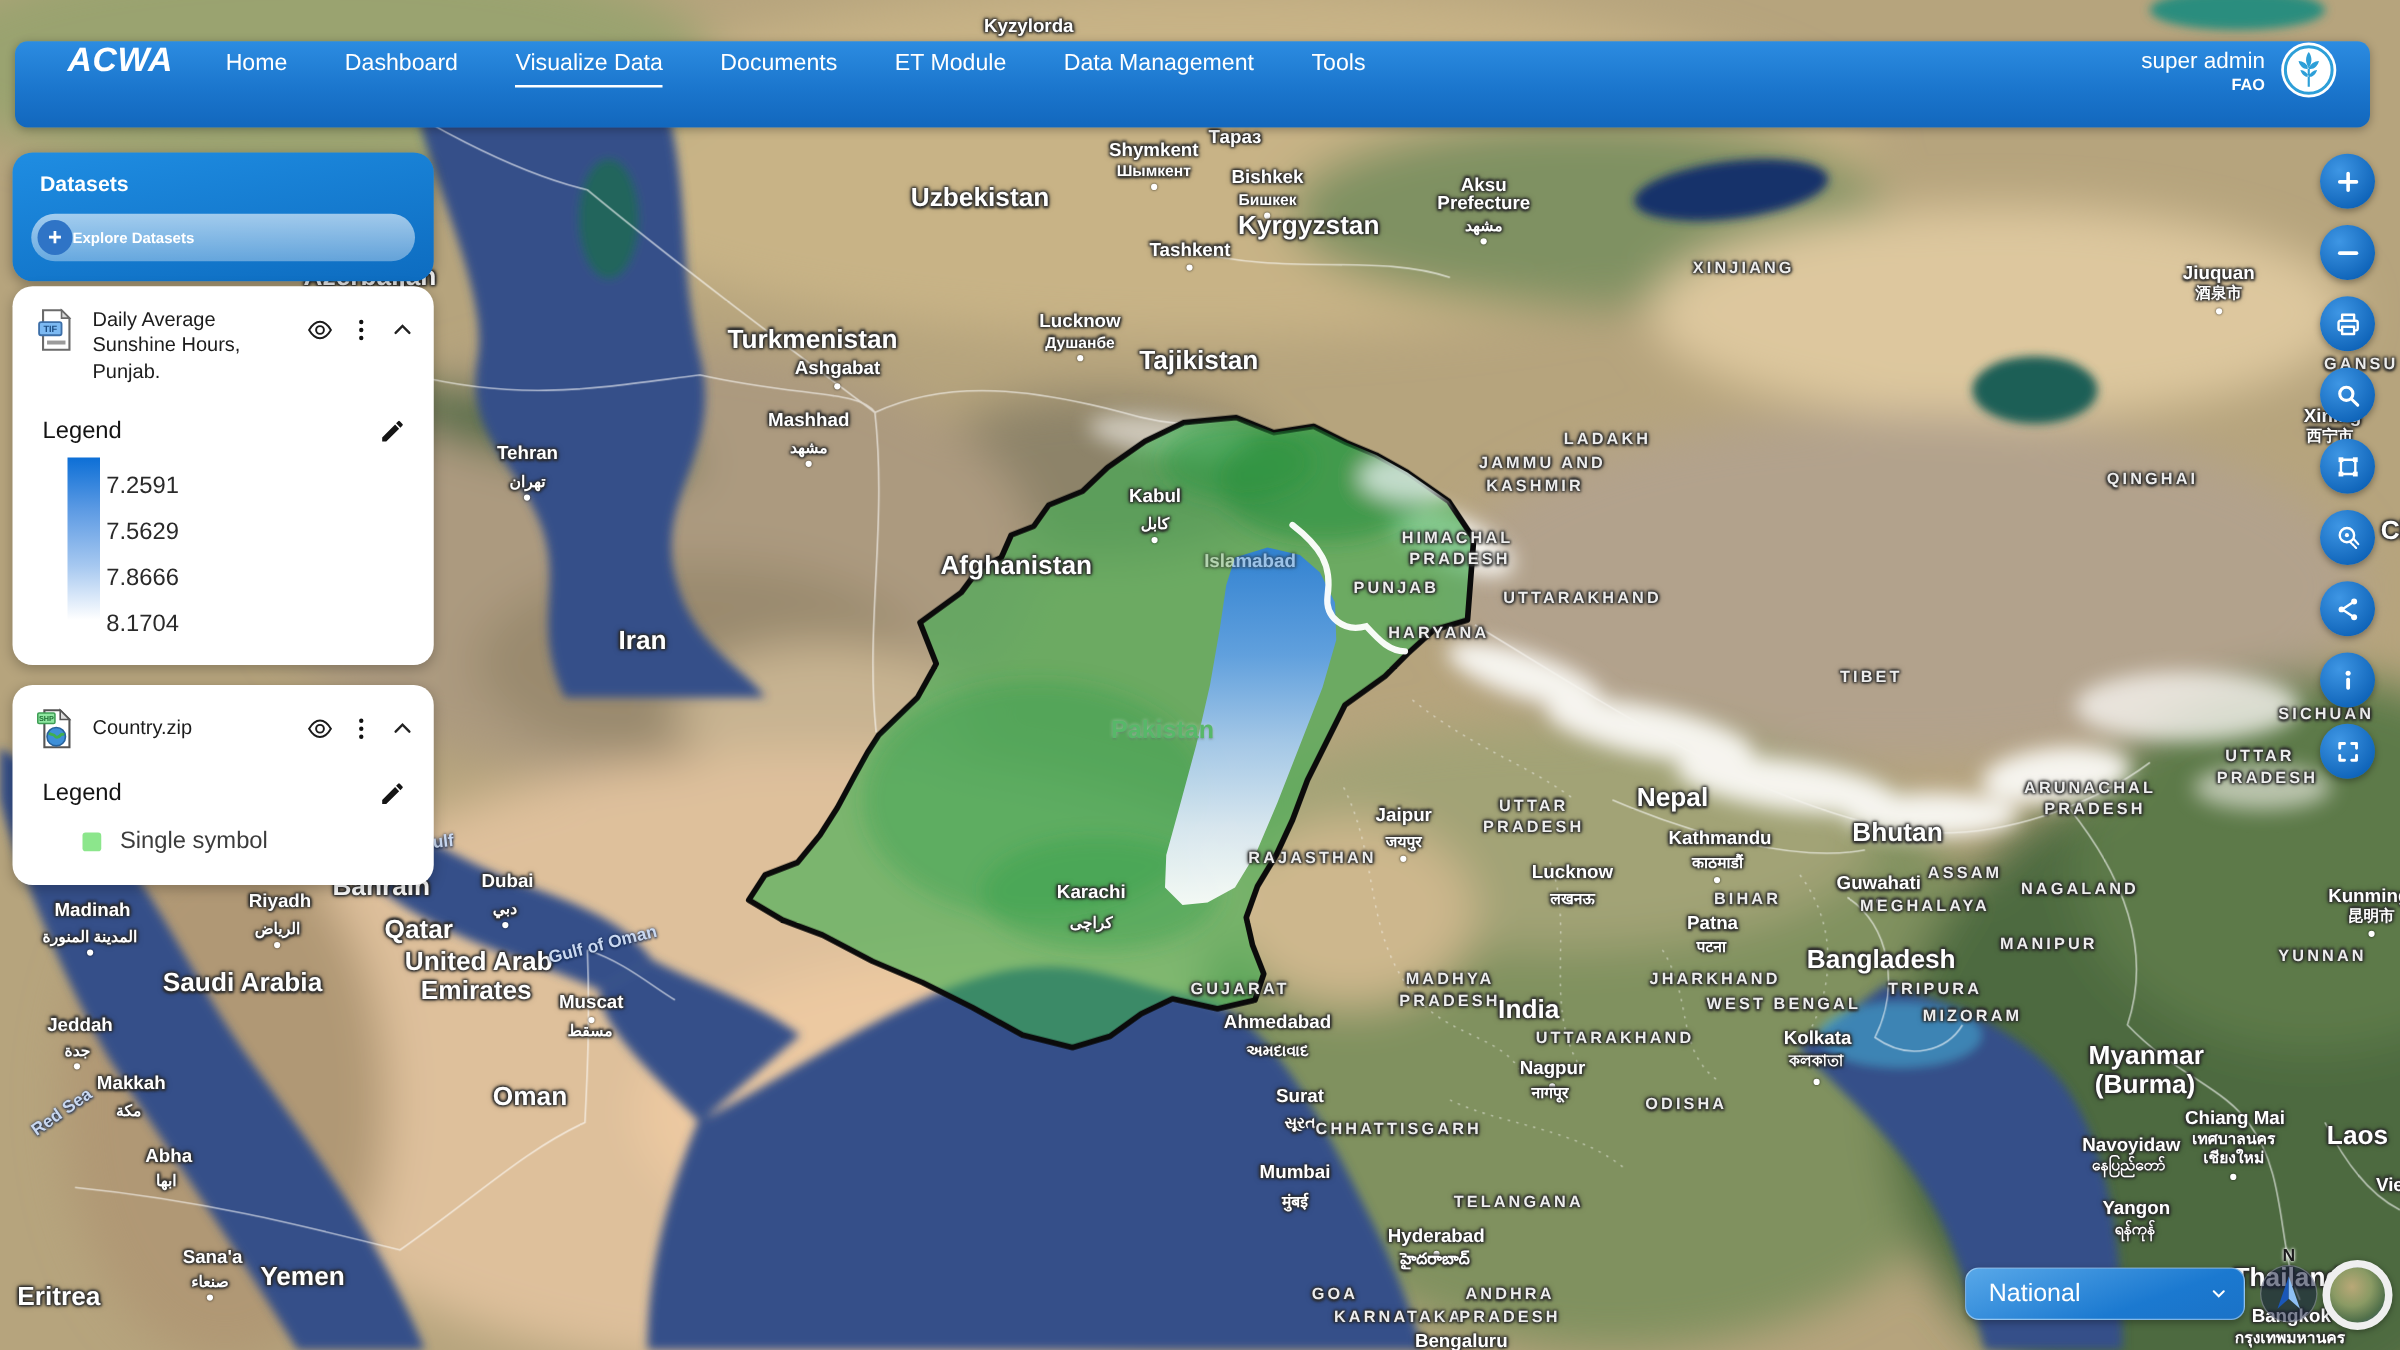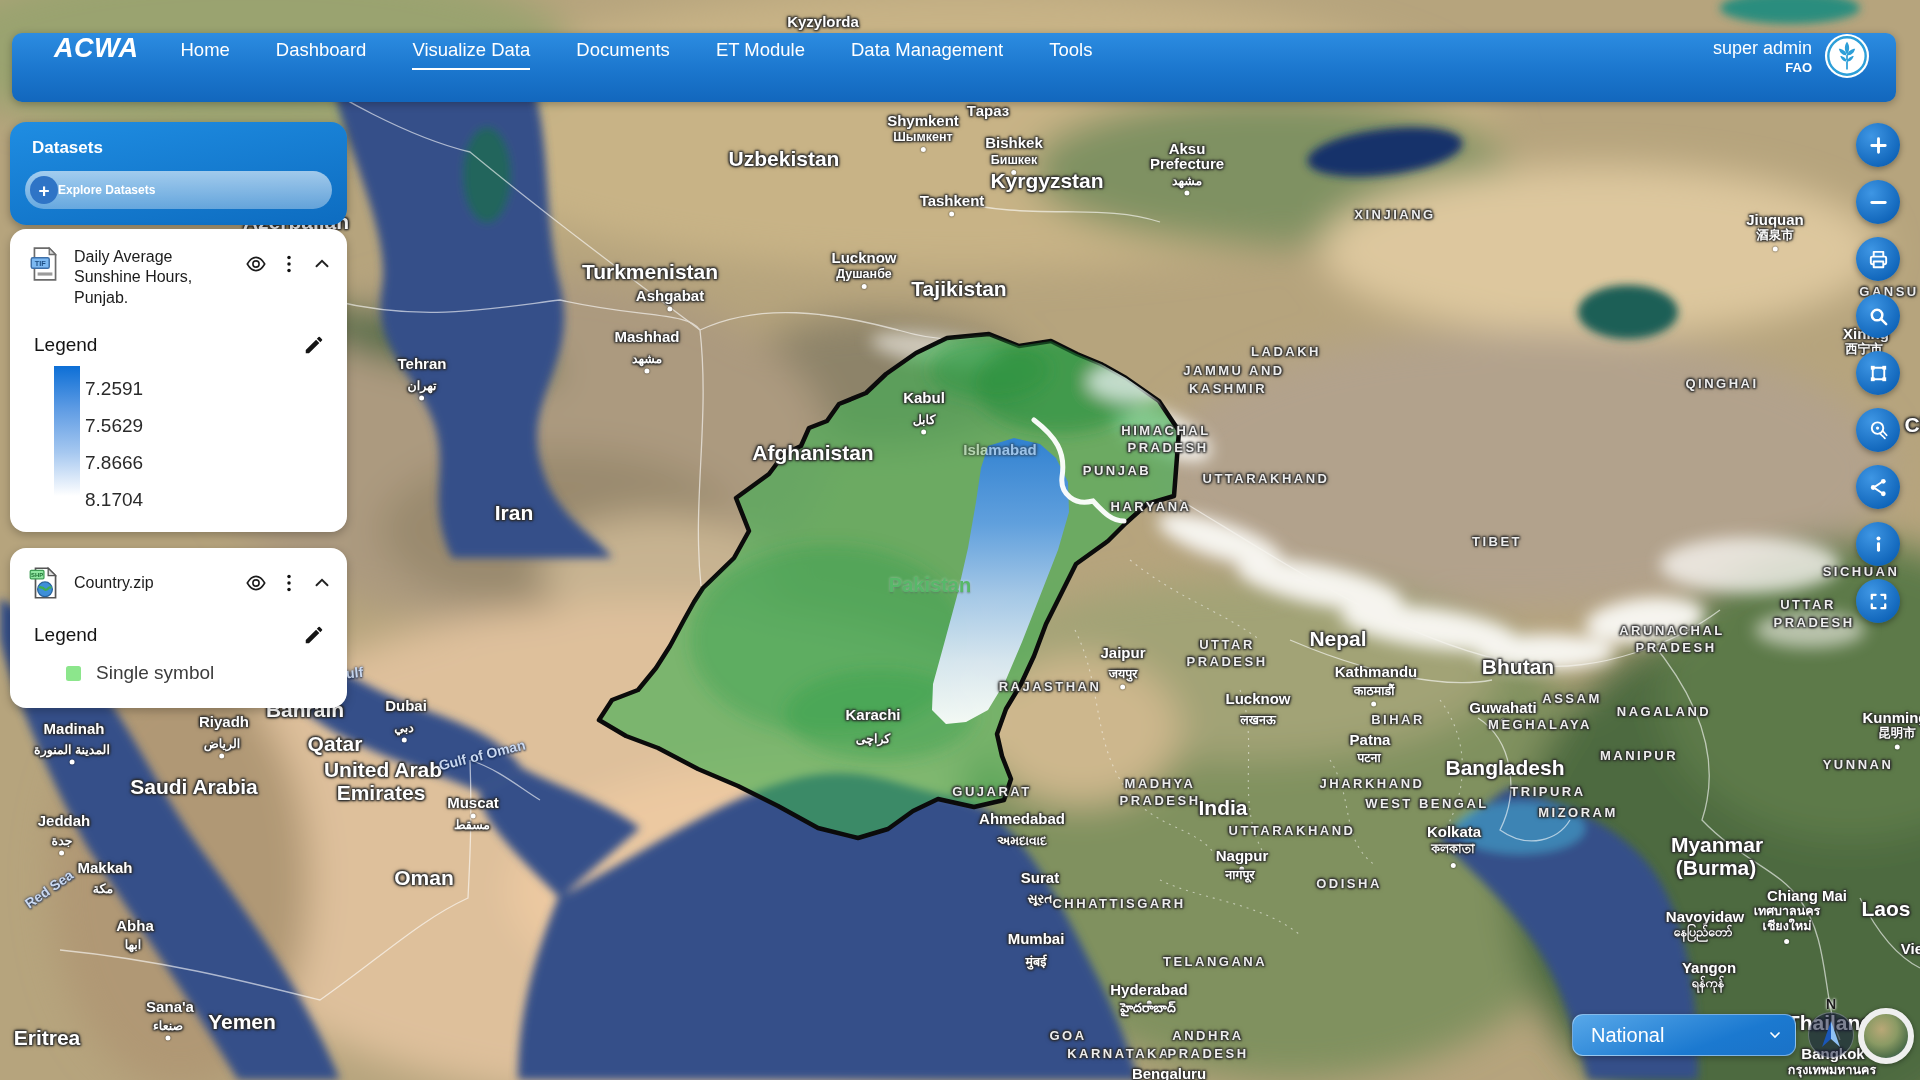--- a/index.html
+++ b/index.html
@@ -291,21 +291,21 @@
       <span class="ml re" style="left: 1208px; top: 1053px;">PRADESH</span>
       <span class="ml ci" style="left: 1169px; top: 1073px;">Bengaluru</span>
       <span class="ml re" style="left: 1672px; top: 630px;">ARUNACHAL</span>
       <span class="ml re" style="left: 1676px; top: 647px;">PRADESH</span>
       <span class="ml co" style="left: 1717px; top: 845px;">Myanmar</span>
       <span class="ml co" style="left: 1716px; top: 868px;">(Burma)</span>
       <span class="ml ci" style="left: 1705px; top: 916px;">Navoyidaw</span>
       <span class="ml su" style="left: 1703px; top: 933px;">နေပြည်တော်</span>
       <span class="ml ci" style="left: 1709px; top: 967px;">Yangon</span>
       <span class="ml su" style="left: 1708px; top: 984px;">ရန်ကုန်</span>
-      <span class="ml ci" style="left: 1788px; top: 895px; margin-left: 19px;">Chiang Mai</span>
+      <span class="ml ci" style="left: 1788px; top: 895px;">Chiang Mai</span>
       <span class="ml su" style="left: 1787px; top: 911px;">เทศบาลนคร</span>
       <span class="ml su dot" style="left: 1787px; top: 926px;">เชียงใหม่</span>
       <span class="ml co" style="left: 1886px; top: 909px;">Laos</span>
       <span class="ml ci" style="left: 1895px; top: 717px;">Kunming</span>
       <span class="ml su dot" style="left: 1897px; top: 733px;">昆明市</span>
       <span class="ml re" style="left: 1858px; top: 764px;">YUNNAN</span>
       <span class="ml co" style="left: 1830px; top: 1023px;">Thailand</span>
       <span class="ml ci" style="left: 1833px; top: 1053px;">Bangkok</span>
       <span class="ml su" style="left: 1832px; top: 1070px;">กรุงเทพมหานคร</span>
       <span class="ml ci" style="left: 1934px; top: 948px;">Vientiane</span>

